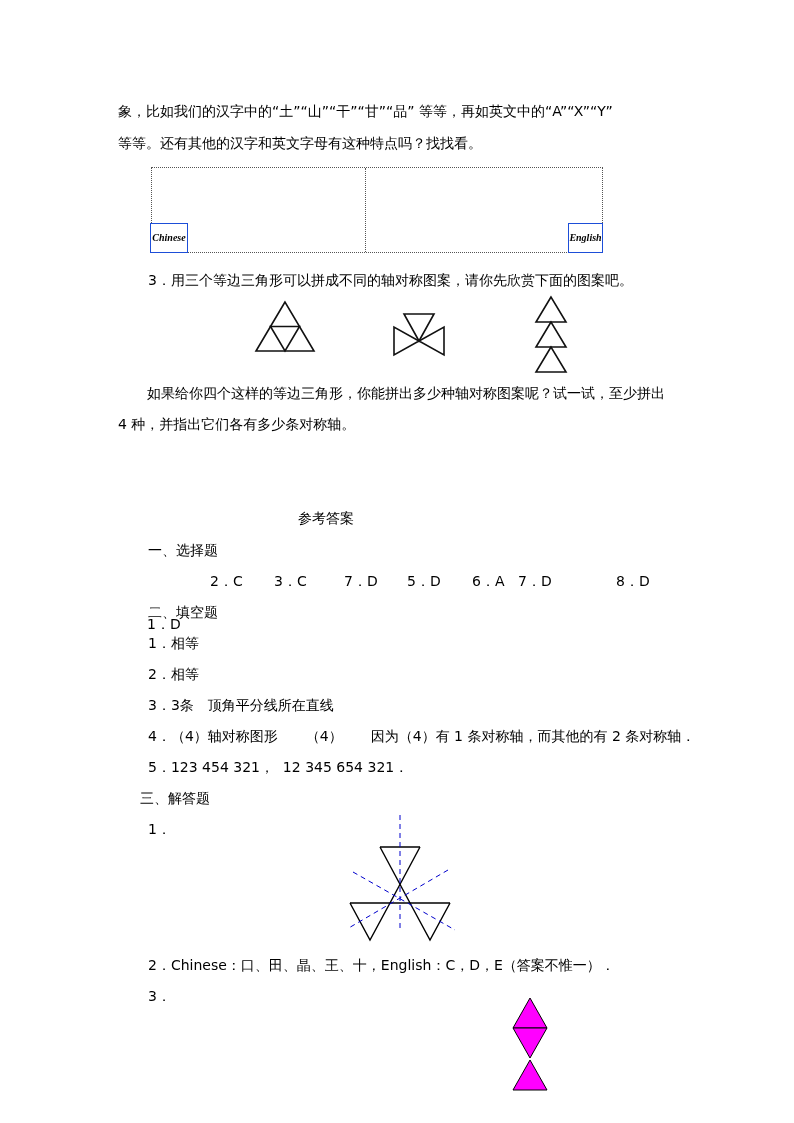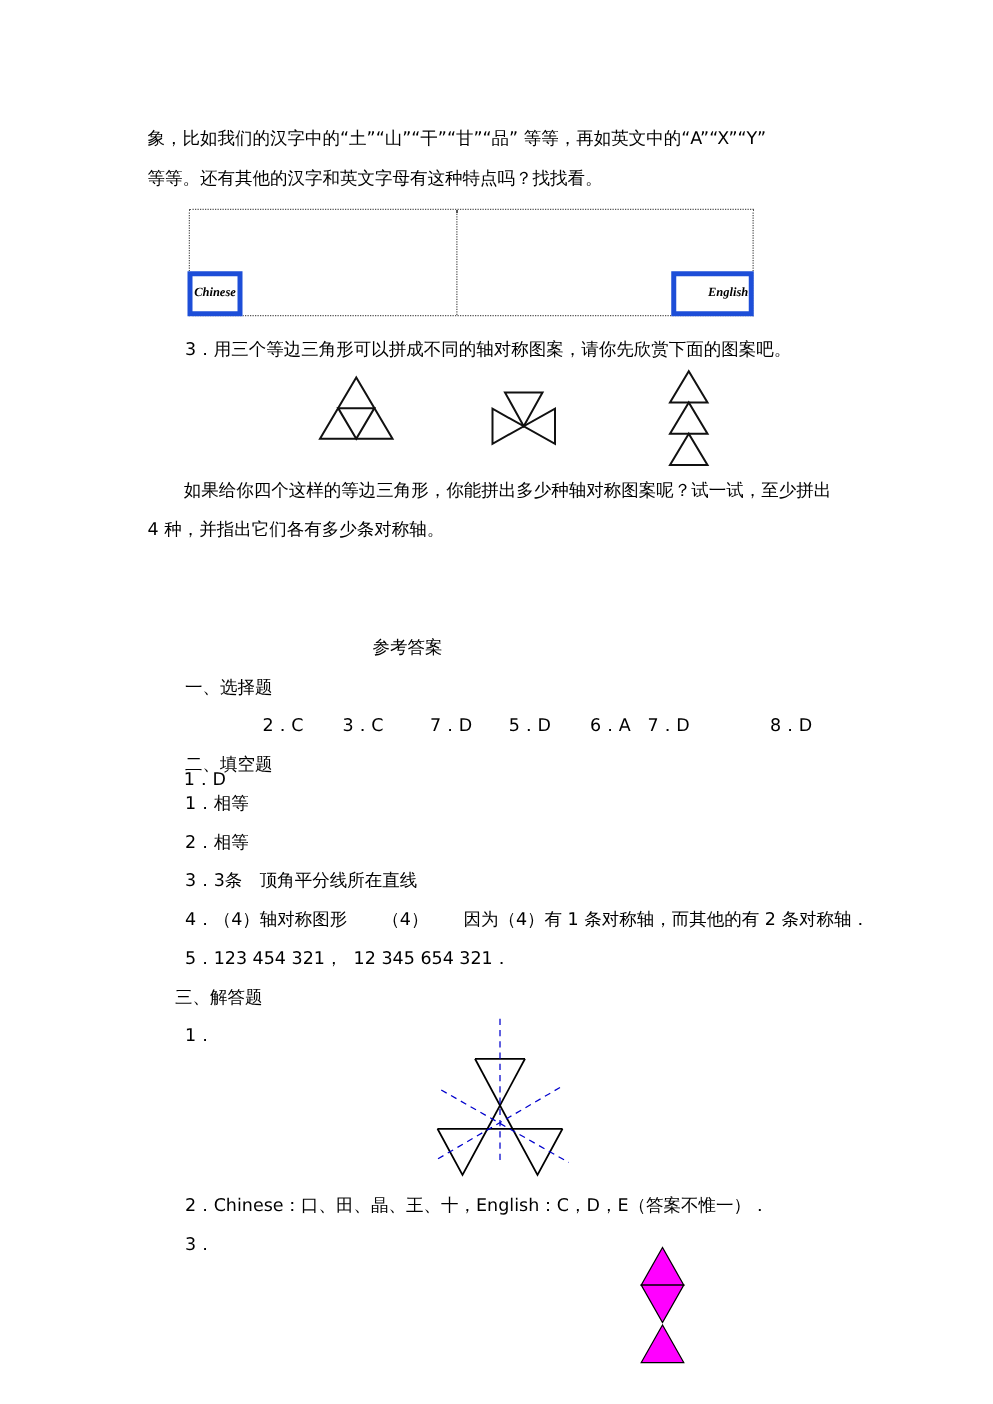--- a/index.html
+++ b/index.html
@@ -4,25 +4,25 @@
 <style>
   html, body { margin: 0; padding: 0; background: #ffffff; }
   body { width: 794px; height: 1123px; position: relative; overflow: hidden;
          font-family: "DejaVu Sans", sans-serif; color: #000; }
   .line { position: absolute; font-size: 14px; line-height: 20px; white-space: pre; }
   .center { left: 0; width: 652px; text-align: center; }
   .box { position: absolute; left: 151px; top: 167px; width: 450px; height: 84px;
          border: 1px dotted #555; }
   .divider { position: absolute; left: 213px; top: 0; width: 0; height: 84px;
              border-left: 1px dotted #555; }
-  .lbl { position: absolute; bottom: -1px; height: 28px; border: 4px solid #1d4ed8;
+  .lbl { position: absolute; bottom: -1px; height: 28px; border: 1px solid #1d4ed8;
          background: #fff; font-family: "Liberation Serif", serif; font-style: italic;
          font-weight: bold; font-size: 10px; line-height: 28px; text-align: center; }
   .lbl.cn { left: -2px; width: 36px; }
-  .lbl.en { right: -1px; width: 33px; padding-left: 25px; }
+  .lbl.en { right: -1px; width: 33px; }
   svg.fig { position: absolute; left: 0; top: 0; width: 794px; height: 1123px; pointer-events: none; }
 </style>
 </head>
 <body>
 
 <div class="line" style="left:118px; top:101px;">象，比如我们的汉字中的“土”“山”“干”“甘”“品” 等等，再如英文中的“A”“X”“Y”</div>
 <div class="line" style="left:118px; top:133px;text-align:center;">等等。还有其他的汉字和英文字母有这种特点吗？找找看。</div>
 
 <div class="box">
   <div class="divider"></div>

